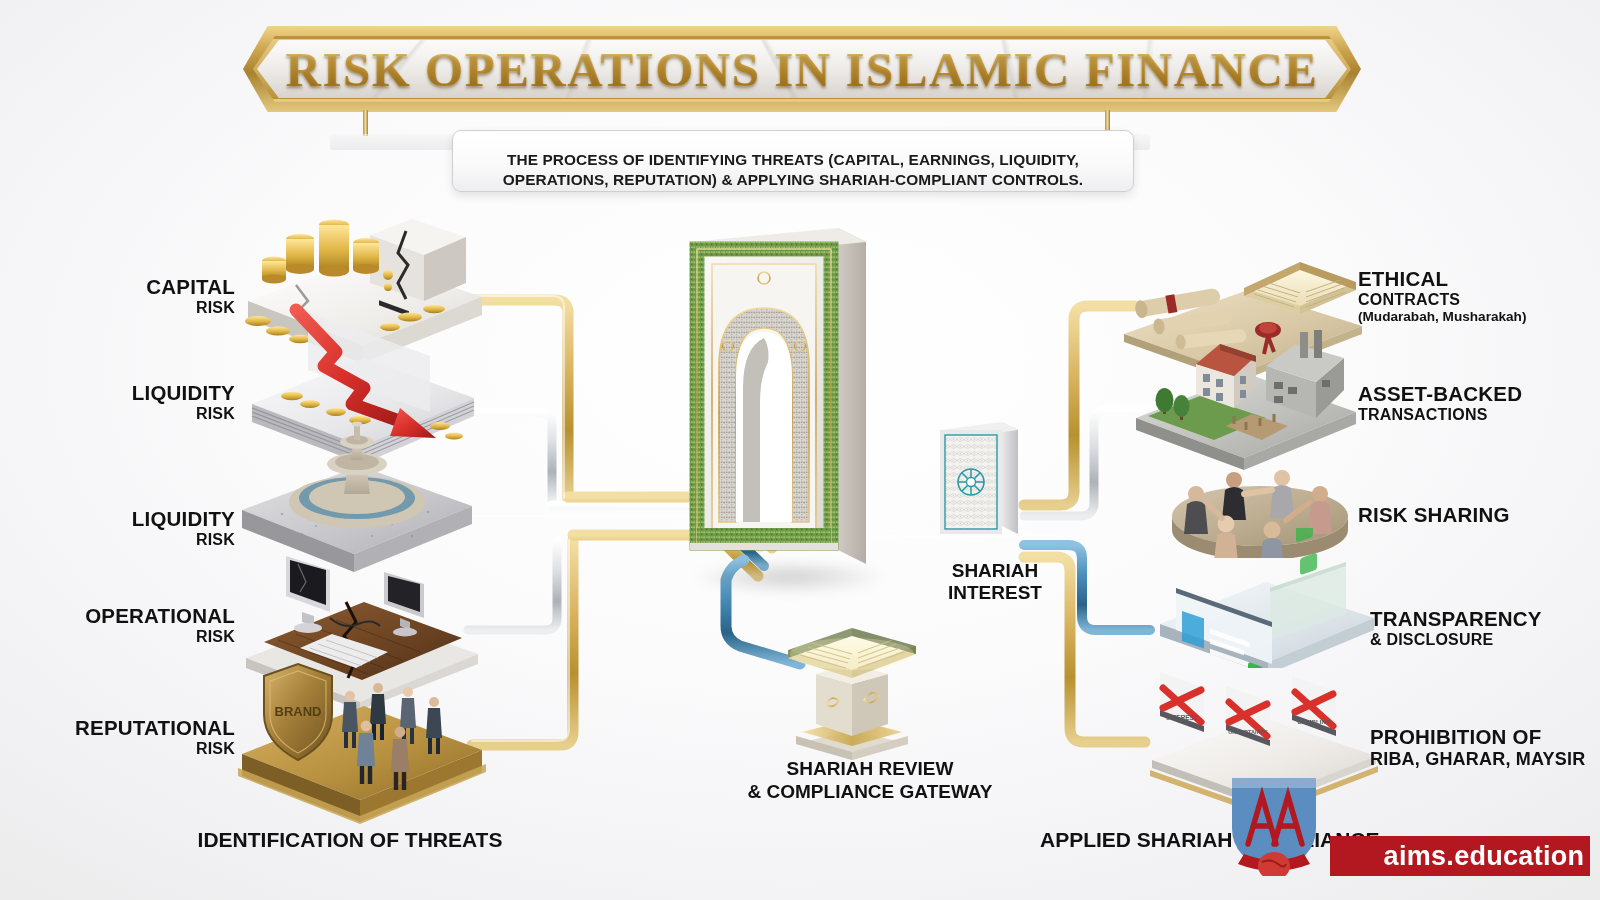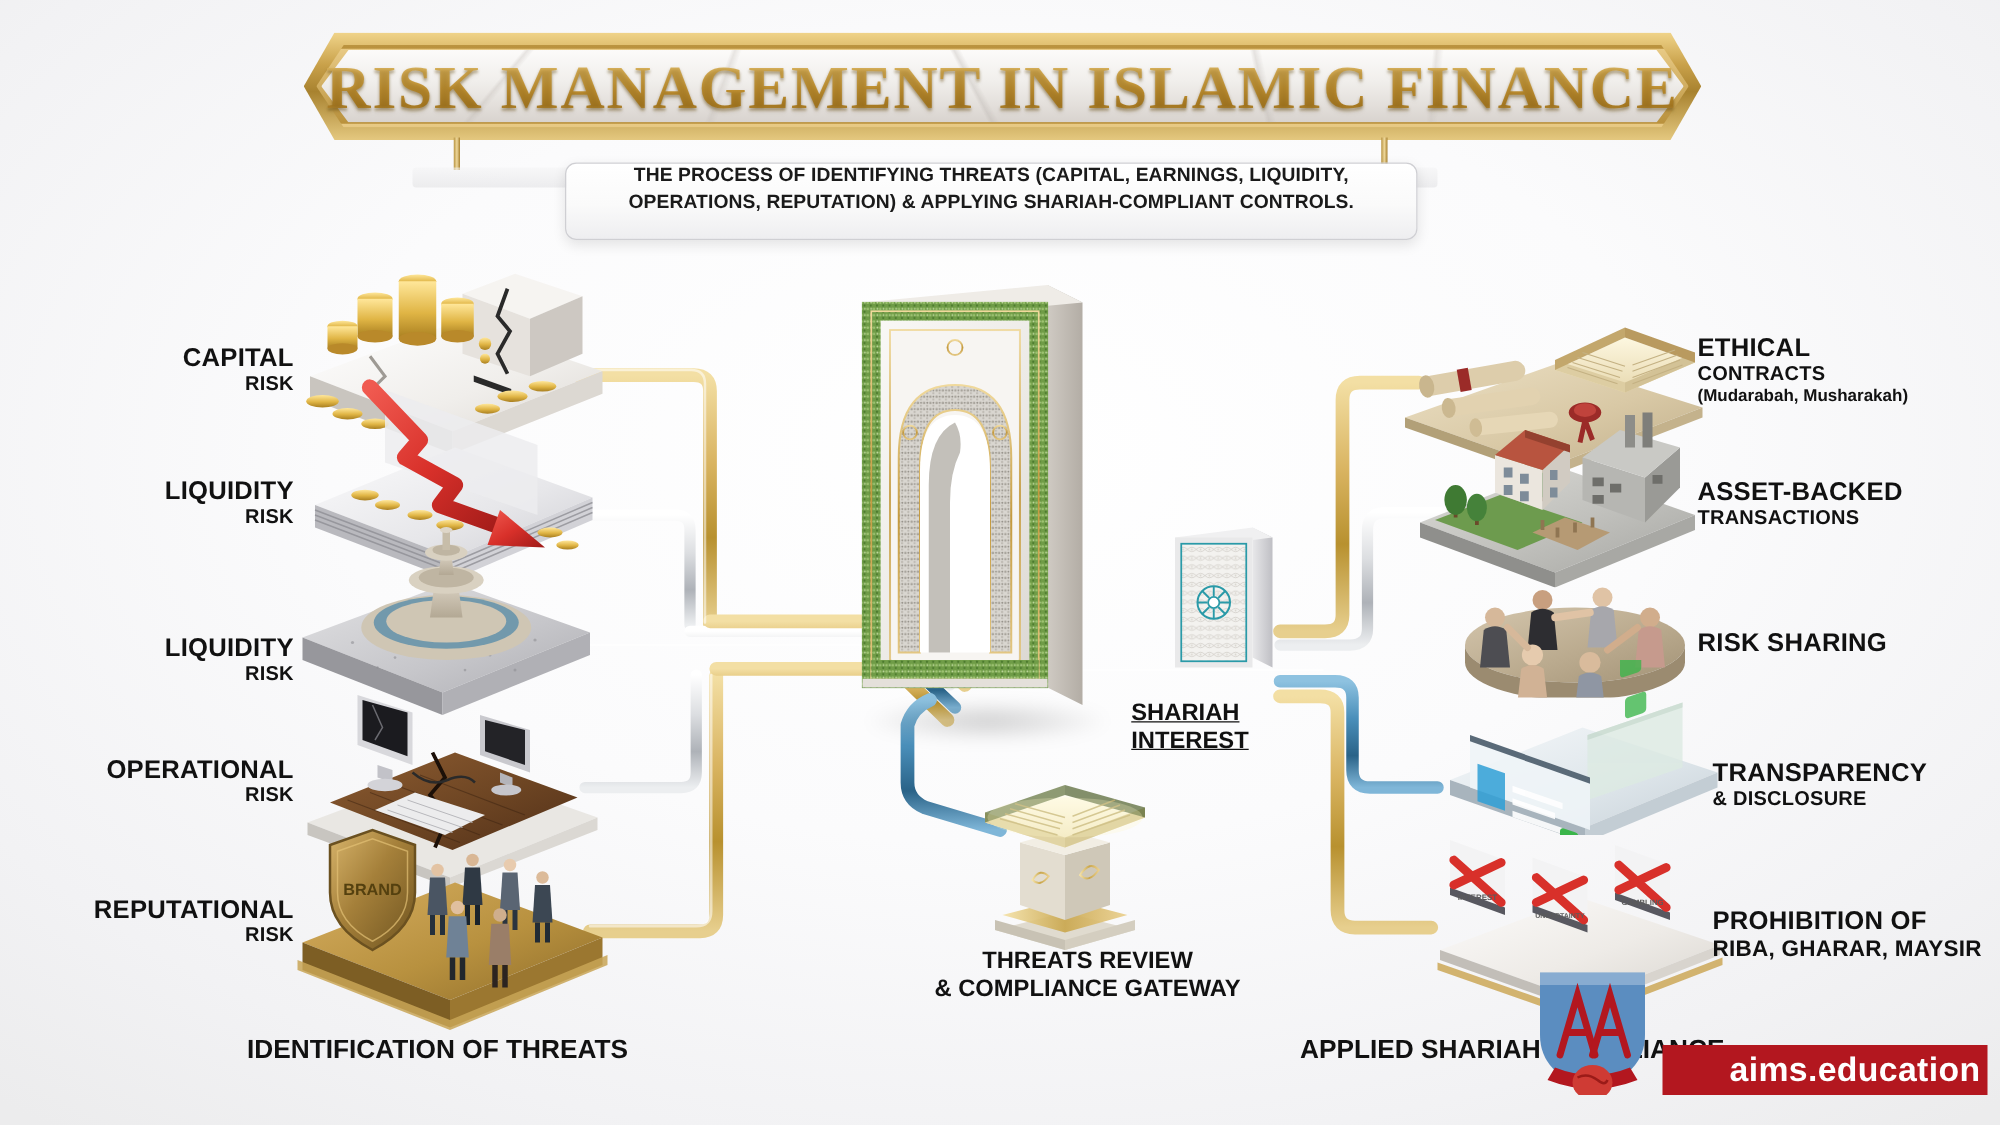--- a/index.html
+++ b/index.html
@@ -71,21 +71,21 @@
     border-radius:3px; opacity:.55;
   }
 
   
   #subtitle-banner{
     position:absolute; left:452px; top:130px; width:682px; height:62px;
     background: linear-gradient(180deg,#ffffff 0%,#fafafa 55%,#eeeef0 100%);
     border:1.5px solid #cfcfd3;
     border-radius:9px;
     box-shadow:0 4px 10px rgba(0,0,0,.10), inset 0 1px 0 #fff;
-    display:flex; align-items:flex-start; justify-content:center;
+    display:flex; align-items:flex-end; justify-content:center;
     padding:0 24px;
   }
   #subtitle-text{
     font-size:15.4px; font-weight:bold; line-height:1.34;
     text-align:center; color:#1a1a1a; letter-spacing:.1px;
   }
 
   
   .label{ position:absolute; font-weight:bold; color:#111; line-height:1.12; }
   .label.left { text-align:right; }
@@ -101,21 +101,21 @@
   #label-reputational{ left:30px;  top:717px; width:205px; }
 
   #label-ethical     { left:1358px; top:268px; width:250px; }
   #label-assetbacked { left:1358px; top:383px; width:250px; }
   #label-risksharing { left:1358px; top:504px; width:250px; }
   #label-transparency{ left:1370px; top:608px; width:240px; }
   #label-prohibition { left:1370px; top:726px; width:240px; }
 
   #label-shariah-compliant{
     position:absolute; left:905px; top:560px; width:180px;
-    font-weight:bold; font-size:19px; line-height:1.18; color:#111;text-decoration:underline;
+    text-align:center; font-weight:bold; font-size:19px; line-height:1.18; color:#111;
   }
   #label-gateway{
     position:absolute; left:700px; top:758px; width:340px;
     text-align:center; font-weight:bold; font-size:19px; line-height:1.2; color:#111;
   }
   #label-identification{
     position:absolute; left:150px; top:828px; width:400px;
     text-align:center; font-weight:bold; font-size:21px; color:#111;
   }
   #label-applied{
@@ -223,21 +223,21 @@
     <path d="M860,536 H1058"></path>
   </g>
 </svg>
 
 <div id="title-plaque">
   <div class="plaque-frame"></div>
   <div class="plaque-inner"></div>
   <div class="plaque-inner2">
     <div class="marble-veins"></div>
   </div>
-  <div id="title-text">RISK MANAGEMENT IN ISLAMIC FINANCE</div>
+  <div id="title-text">RISK OPERATIONS IN ISLAMIC FINANCE</div>
 </div>
 <div class="plaque-leg" id="plaque-leg-left"></div>
 <div class="plaque-leg" id="plaque-leg-right"></div>
 <div id="plaque-base"></div>
 
 <div id="subtitle-banner">
   <div id="subtitle-text">THE PROCESS OF IDENTIFYING THREATS (CAPITAL, EARNINGS, LIQUIDITY, OPERATIONS, REPUTATION) &amp; APPLYING SHARIAH-COMPLIANT CONTROLS.</div>
 </div>
 
 <div id="arch-shadow"></div>
@@ -377,21 +377,21 @@
       <path d="M40,51 L80,62"></path>
     <path d="M86,76 L132,60"></path>
       <path d="M86,71 L128,56"></path>
       <path d="M86,66 L124,52"></path>
       <path d="M86,61 L120,48"></path>
   </g>
 
   <ellipse cx="80" cy="62" rx="62" ry="16" fill="#fff6c9" opacity=".25"></ellipse>
 </svg>
 <div id="label-gateway">
-  <span>THREATS REVIEW</span><br>
+  <span>SHARIAH REVIEW</span><br>
   <span>&amp; COMPLIANCE GATEWAY</span>
 </div>
 
 <svg style="position:absolute;left:238px;top:205px;width:250px;height:160px" viewBox="0 0 250 160">
   <defs>
     <linearGradient id="marbTop" x1="0" y1="0" x2="1" y2="1">
       <stop offset="0%" stop-color="#ffffff"></stop>
         <stop offset="60%" stop-color="#f0eeeb"></stop>
         <stop offset="100%" stop-color="#ddd9d4"></stop>
     </linearGradient>

